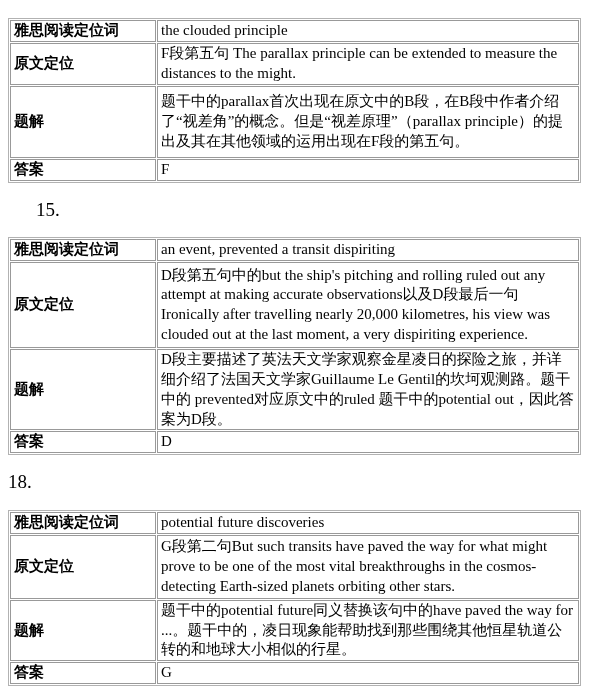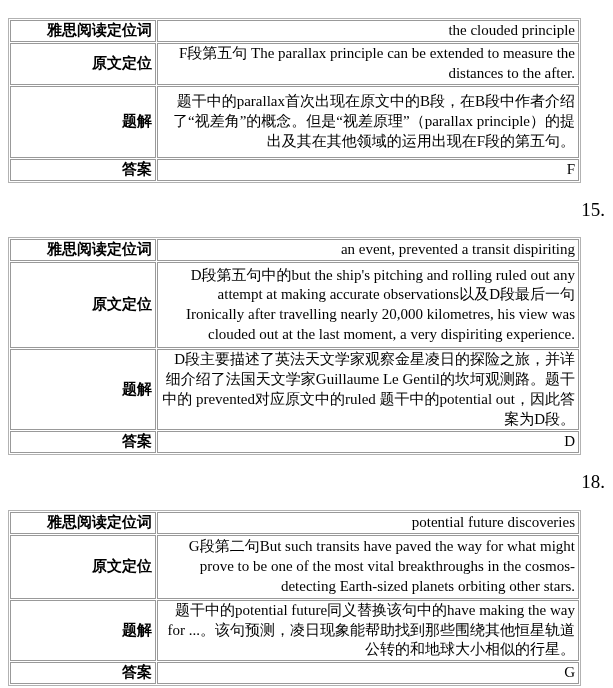--- a/index.html
+++ b/index.html
@@ -9,21 +9,20 @@
     color: #000000;
     font-family: "Liberation Serif", "DejaVu Serif", serif;
   }
   .page {
     width: 613px;
     height: 688px;
     box-sizing: border-box;
     padding: 18px 8px 0 8px;
     overflow: hidden;
     background: #ffffff;
-    text-align: right;
   }
   table.answer-table {
     border-collapse: separate;
     border-spacing: 1px;
     width: 573px;
     table-layout: fixed;
     border: 1px solid #b2b2b2;
   }
   table.answer-table td {
     border: 1px solid #999999;
@@ -69,21 +68,21 @@
 <div class="page">
 
   <table class="answer-table t1">
     <tbody>
       <tr>
         <td class="label-cell">雅思阅读定位词</td>
         <td class="value-cell">the clouded principle</td>
       </tr>
       <tr>
         <td class="label-cell">原文定位</td>
-        <td class="value-cell">F段第五句 The parallax principle can be extended to measure the distances to the after.</td>
+        <td class="value-cell">F段第五句 The parallax principle can be extended to measure the distances to the might.</td>
       </tr>
       <tr>
         <td class="label-cell">题解</td>
         <td class="value-cell">题干中的parallax首次出现在原文中的B段，在B段中作者介绍了“视差角”的概念。但是“视差原理”（parallax principle）的提出及其在其他领域的运用出现在F段的第五句。</td>
       </tr>
       <tr>
         <td class="label-cell">答案</td>
         <td class="value-cell">F</td>
       </tr>
     </tbody>
@@ -119,21 +118,21 @@
       <tr>
         <td class="label-cell">雅思阅读定位词</td>
         <td class="value-cell">potential future discoveries</td>
       </tr>
       <tr>
         <td class="label-cell">原文定位</td>
         <td class="value-cell">G段第二句But such transits have paved the way for what might prove to be one of the most vital breakthroughs in the cosmos-detecting Earth-sized planets orbiting other stars.</td>
       </tr>
       <tr>
         <td class="label-cell">题解</td>
-        <td class="value-cell">题干中的potential future同义替换该句中的have making the way for ...。该句预测，凌日现象能帮助找到那些围绕其他恒星轨道公转的和地球大小相似的行星。</td>
+        <td class="value-cell">题干中的potential future同义替换该句中的have paved the way for ...。题干中的，凌日现象能帮助找到那些围绕其他恒星轨道公转的和地球大小相似的行星。</td>
       </tr>
       <tr>
         <td class="label-cell">答案</td>
         <td class="value-cell">G</td>
       </tr>
     </tbody>
   </table>
 
 </div>
 

